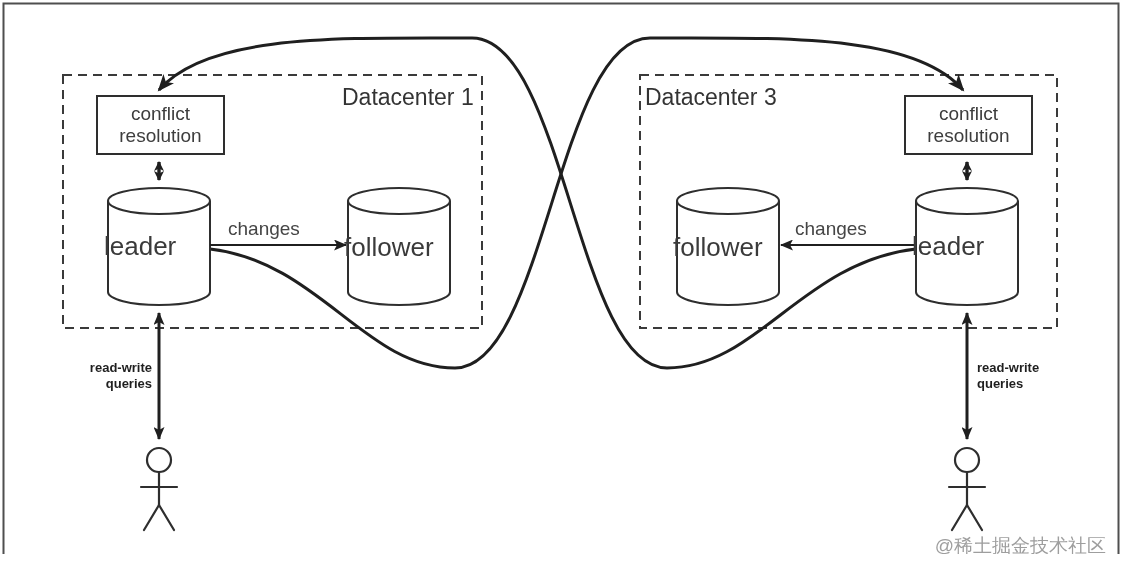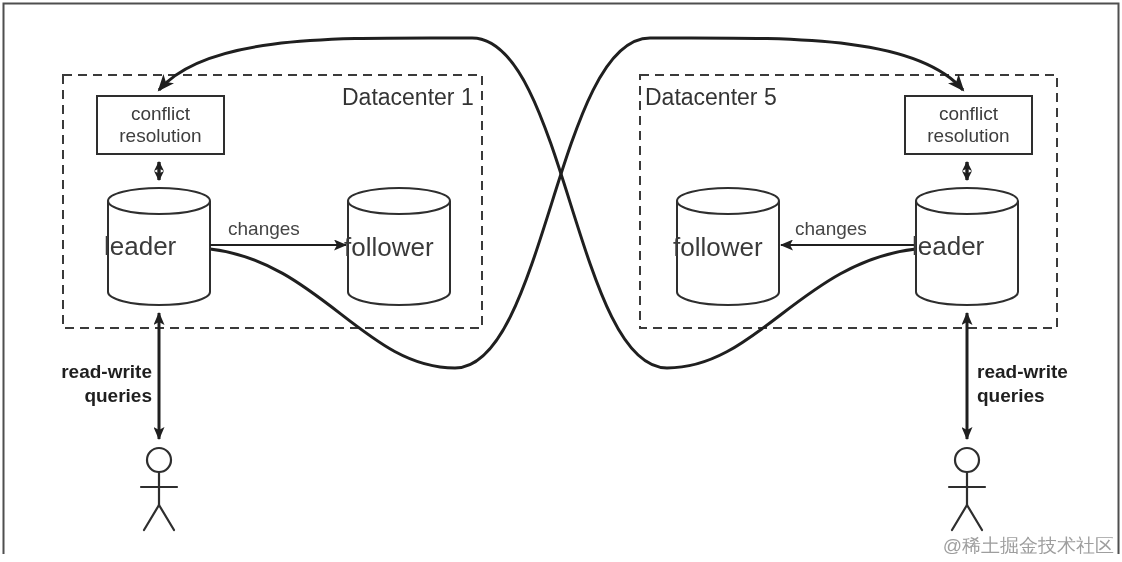--- a/index.html
+++ b/index.html
@@ -12,21 +12,21 @@
   }
   .stage svg{position:absolute;left:0;top:0;}
   .label{position:absolute;color:#3d3d3d;white-space:nowrap;}
   .dc-label{font-size:23px;color:#333333;}
   .cr-text{
     display:flex;flex-direction:column;align-items:center;justify-content:center;
     font-size:19px;line-height:1.18;color:#3d3d3d;text-align:center;
   }
   .db-label{font-size:26px;color:#3a3a3a;text-align:left;}
   .changes-label{font-size:19px;color:#454545;text-align:left;}
-  .rw-label{font-size:19px;font-weight:bold;color:#1f1f1f;line-height:1.24;}
+  .rw-label{font-size:13px;font-weight:bold;color:#1f1f1f;line-height:1.24;}
   .rw-right{text-align:right;}
   .rw-left{text-align:left;}
   .watermark{font-size:19px;color:#9e9e9e;}
 </style>
 </head>
 <body>
 
 <div class="stage">
 
   <svg width="1122" height="562" viewBox="0 0 1122 562">
@@ -89,21 +89,21 @@
     <g stroke="#2e2e2e" stroke-width="2.2" fill="none" stroke-linecap="round">
       <circle cx="967" cy="460" r="12"></circle>
       <line x1="967" y1="472" x2="967" y2="505"></line>
       <line x1="949" y1="487" x2="985" y2="487"></line>
       <line x1="967" y1="505" x2="952" y2="530"></line>
       <line x1="967" y1="505" x2="982" y2="530"></line>
     </g>
   </svg>
 
   <div class="label dc-label" style="left:342px;top:84px;">Datacenter 1</div>
-  <div class="label dc-label" style="left:645px;top:84px;">Datacenter 5</div>
+  <div class="label dc-label" style="left:645px;top:84px;">Datacenter 3</div>
 
   <div class="label cr-text" style="left:97px;top:96px;width:127px;height:58px;">
     <span>conflict</span>
     <span>resolution</span>
   </div>
   <div class="label cr-text" style="left:905px;top:96px;width:127px;height:58px;">
     <span>conflict</span>
     <span>resolution</span>
   </div>
 
@@ -117,15 +117,15 @@
 
   <div class="label rw-label rw-right" style="left:28px;top:360px;width:124px;">
     <div>read-write</div>
     <div>queries</div>
   </div>
   <div class="label rw-label rw-left" style="left:977px;top:360px;width:130px;">
     <div>read-write</div>
     <div>queries</div>
   </div>
 
-  <div class="label watermark" style="right:8px;top:533px;position:absolute;">@稀土掘金技术社区</div>
+  <div class="label watermark" style="right:16px;top:533px;position:absolute;">@稀土掘金技术社区</div>
 
 </div>
 
 </body></html>

